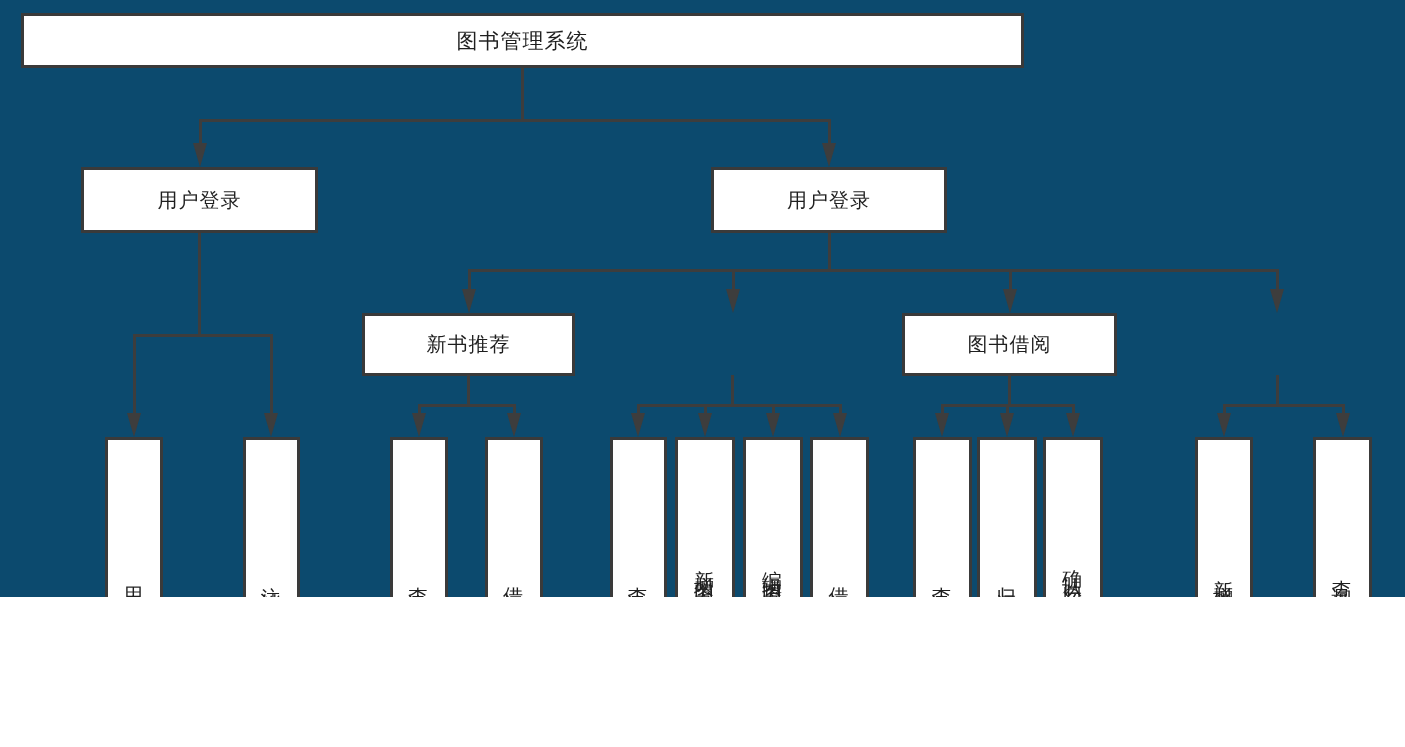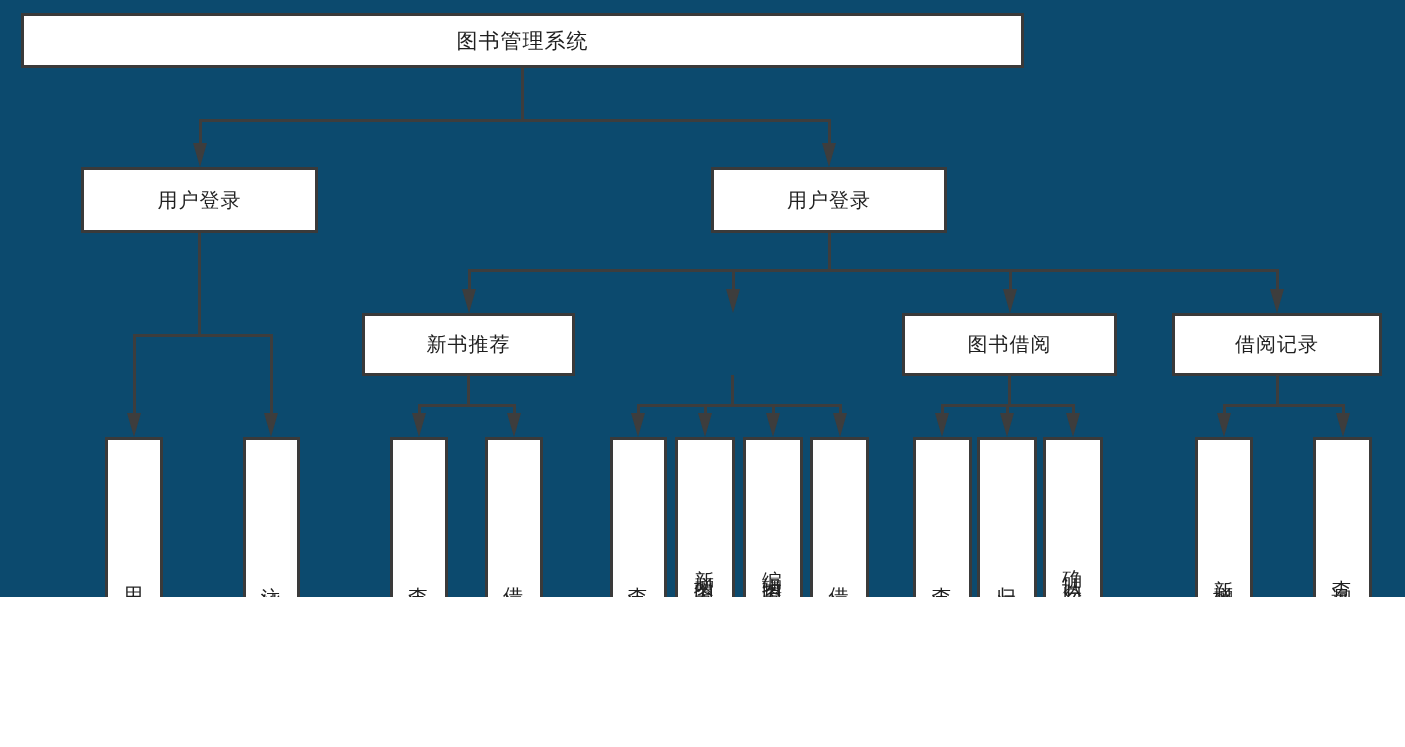--- a/index.html
+++ b/index.html
@@ -85,21 +85,20 @@
   <div class="arrowhead" style="left:462px; top:289px;"></div>
   <div class="vline" style="left:732px; top:269px; width:3px; height:22px;"></div>
   <div class="arrowhead" style="left:726px; top:289px;"></div>
   <div class="vline" style="left:1009px; top:269px; width:3px; height:22px;"></div>
   <div class="arrowhead" style="left:1003px; top:289px;"></div>
   <div class="vline" style="left:1276px; top:269px; width:3px; height:22px;"></div>
   <div class="arrowhead" style="left:1270px; top:289px;"></div>
 
   <div class="box" style="left:362px; top:313px; width:213px; height:63px;">新书推荐</div>
   <div class="box" style="left:902px; top:313px; width:215px; height:63px;">图书借阅</div>
-  <div class="box" style="left:1172px; top:313px; width:210px; height:63px;">借阅记录</div>
 
   <div class="vline" style="left:467px; top:375px; width:3px; height:31px;"></div>
   <div class="hline" style="left:418px; top:404px; width:98px; height:3px;"></div>
   <div class="vline" style="left:418px; top:404px; width:3px; height:11px;"></div>
   <div class="arrowhead" style="left:412px; top:413px;"></div>
   <div class="vline" style="left:513px; top:404px; width:3px; height:11px;"></div>
   <div class="arrowhead" style="left:507px; top:413px;"></div>
 
   <div class="vline" style="left:731px; top:375px; width:3px; height:31px;"></div>
   <div class="hline" style="left:637px; top:404px; width:204px; height:3px;"></div>

